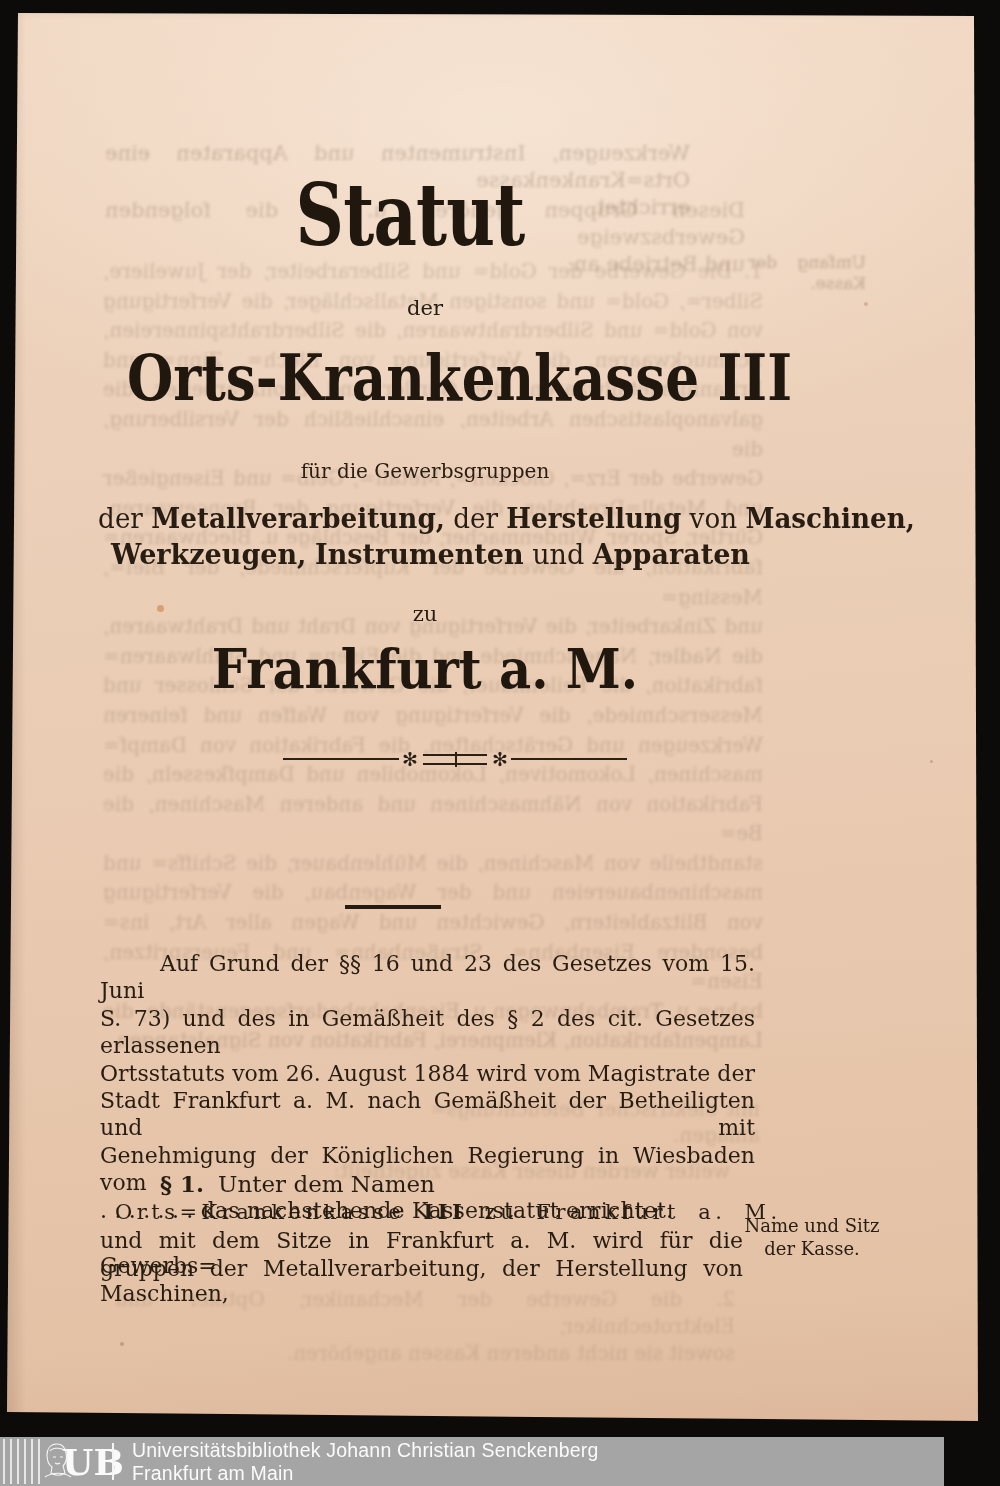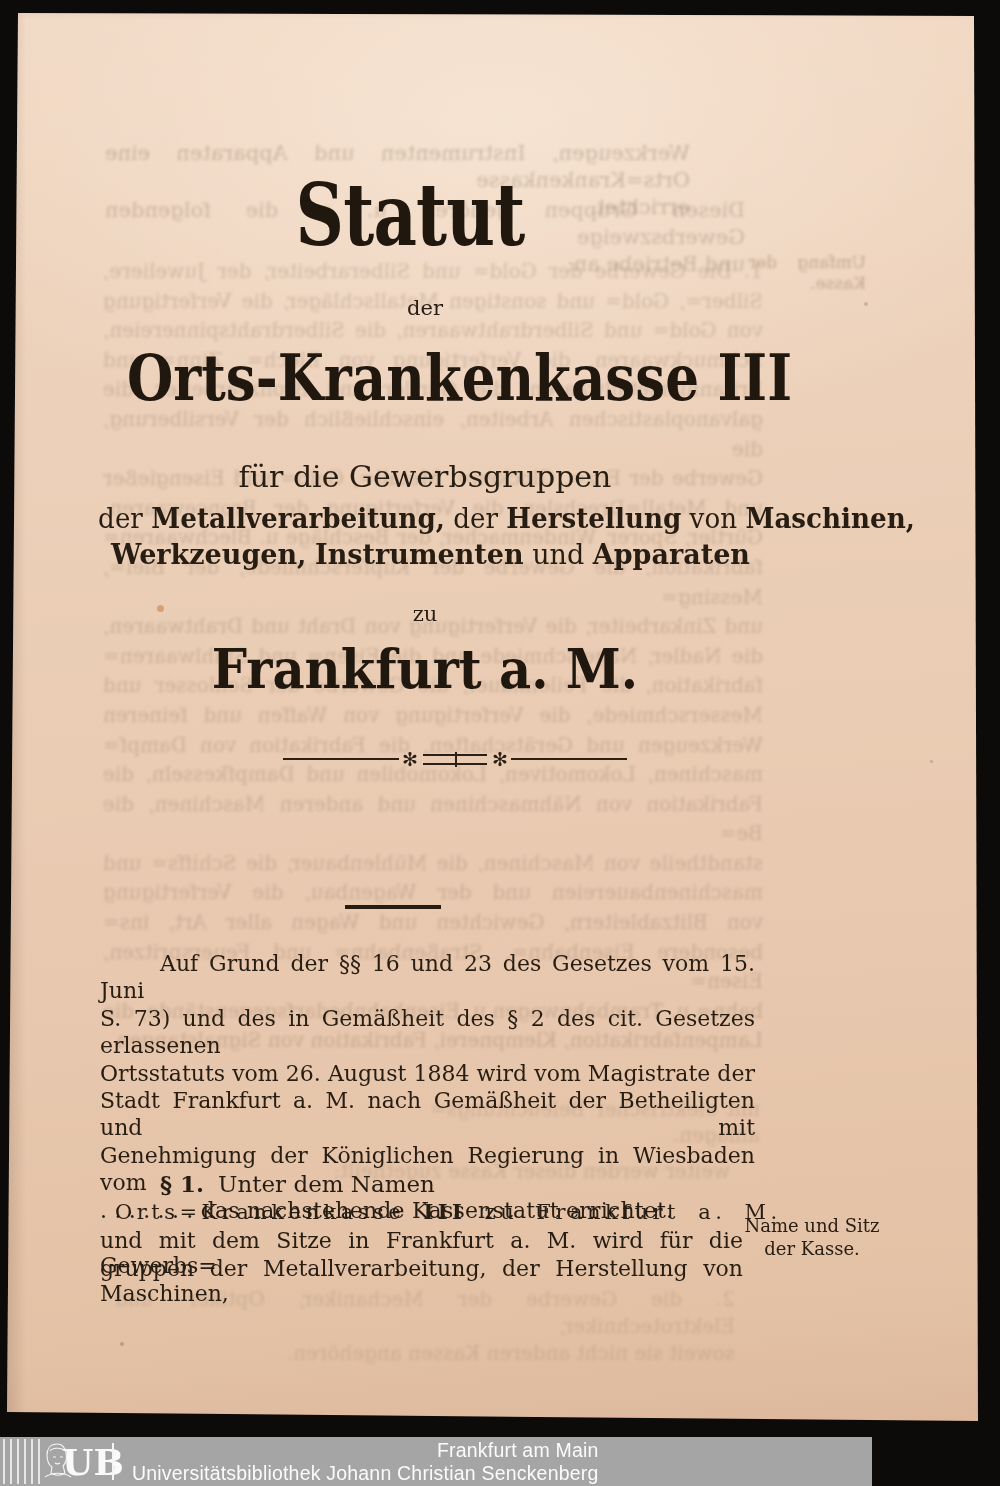--- a/index.html
+++ b/index.html
@@ -39,21 +39,21 @@
   
   #ink{position:absolute;inset:0;z-index:2;color:#271d12;}
   #ink .abs{position:absolute;}
   .ctr{text-align:center;}
   .b{font-weight:bold;}
   #statut-title{left:75px;top:172px;width:670px;font-size:86px;font-weight:bold;line-height:1;
     transform:scaleX(.78);letter-spacing:-1px;color:#20170e;}
   #word-der{left:100px;top:296px;width:650px;font-size:21px;}
   #main-title{left:70px;top:346px;width:670px;font-size:64px;font-weight:bold;line-height:1;
     transform:scaleX(.83);letter-spacing:0px;color:#20170e;white-space:nowrap;text-align:center;}
-  #subtitle{left:100px;top:459px;width:650px;font-size:30px;}
+  #subtitle{left:100px;top:459px;width:650px;font-size:20px;}
   #groups1{left:88px;top:502px;width:674px;font-size:27px;line-height:34px;white-space:nowrap;text-align:center;transform:scaleX(.97);}
   #groups2{left:100px;top:538px;width:650px;font-size:27px;line-height:34px;white-space:nowrap;text-align:right;}
   #word-zu{left:100px;top:602px;width:650px;font-size:21px;}
   #city-title{left:100px;top:642px;width:650px;font-size:54px;font-weight:bold;line-height:1;
     transform:scaleX(.92);color:#20170e;}
   
   #divider{left:120px;top:748px;width:670px;height:22px;display:flex;align-items:center;justify-content:center;}
   #divider .dline{width:116px;border-top:2px solid #2a2016;}
   #divider .dmid{width:64px;height:7px;border-top:2px solid #2a2016;border-bottom:2px solid #2a2016;margin:0 2px;position:relative;}
   #divider .dmid:after{content:"";position:absolute;left:50%;top:-4px;width:2px;height:15px;background:#2a2016;}
@@ -68,22 +68,22 @@
   #section-heading{left:105px;top:1139px;width:670px;font-size:24px;font-weight:bold;}
   #para1-line{left:160px;top:1170px;width:600px;font-size:23px;}
   #para1-line .b{margin-right:14px;}
   #spaced-name{left:115px;top:1199px;width:650px;font-size:21px;letter-spacing:4.5px;word-spacing:7px;text-align:right;white-space:nowrap;}
   #body-line1,#body-line2{left:100px;width:643px;font-size:22px;text-align:justify;text-align-last:justify;}
   #body-line1{top:1228px;}
   #body-line2{top:1256px;}
   #margin-note{left:742px;top:1214px;width:140px;font-size:18px;line-height:23px;text-align:center;}
   
   #footer-bar{
-    position:absolute;left:0;top:1437px;width:872px;height:49px;z-index:3;
-    background:#a5a5a5;display:flex;align-items:center;text-align:right;
+    position:absolute;left:0;top:1437px;width:944px;height:49px;z-index:3;
+    background:#a5a5a5;display:flex;align-items:center;
   }
   #logo{position:relative;width:118px;height:49px;flex:0 0 auto;}
   #logo .pipes{position:absolute;left:3px;top:2px;width:38px;height:45px;
     background:repeating-linear-gradient(90deg,#f2f2f2 0 2px, rgba(0,0,0,0) 2px 7px);opacity:.85;}
   #logo svg{position:absolute;left:40px;top:4px;}
   #logo .ub{position:absolute;left:62px;top:3px;font-family:"DejaVu Serif",serif;font-weight:bold;
     font-size:36px;line-height:44px;color:#fafafa;}
   #logo .sep{position:absolute;left:112px;top:6px;width:2px;height:37px;background:#f5f5f5;}
   #footer-text{margin-left:14px;color:#fbfbfb;font-family:"Liberation Sans",sans-serif;
     font-size:19.5px;line-height:23px;letter-spacing:.2px;}
@@ -203,16 +203,16 @@
         <path d="M17 3 C10 3 7 8 7 14 C7 20 9 24 12 26 L11 32 C15 35 21 35 25 32 L23 25 C26 22 27 17 26 12 C25 6 22 3 17 3 Z"></path>
         <path d="M10 10 C12 7 20 6 24 9"></path>
         <path d="M13 16 h3 M20 16 h3 M15 22 c1.5 1 3.5 1 5 0"></path>
         <path d="M5 36 C12 31 24 31 31 36"></path>
       </g>
     </svg>
     <div class="ub">UB</div>
     <div class="sep"></div>
   </div>
   <div id="footer-text">
+    <div>Universitätsbibliothek Johann Christian Senckenberg</div>
     <div>Frankfurt am Main</div>
-    <div>Universitätsbibliothek Johann Christian Senckenberg</div>
   </div>
 </div>
 
 </body></html>

